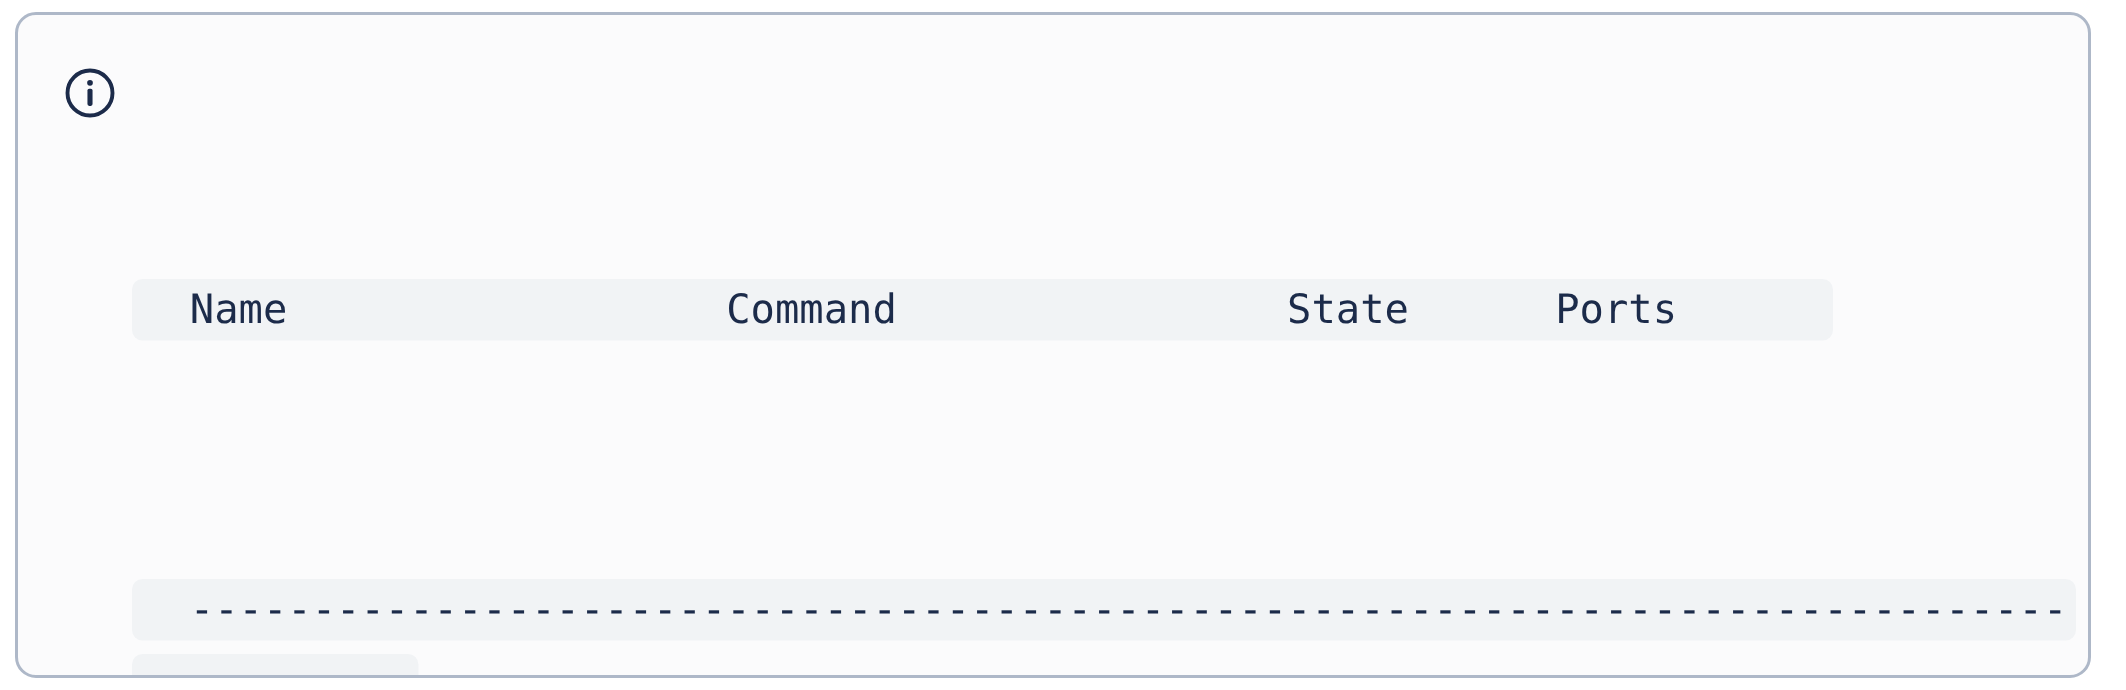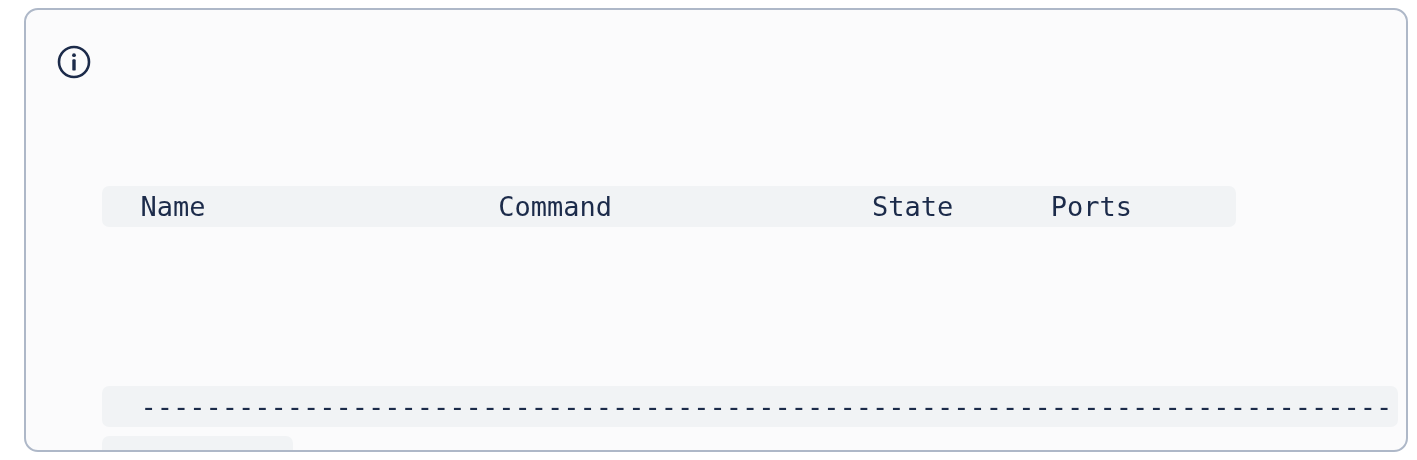--- a/index.html
+++ b/index.html
@@ -15,21 +15,21 @@
   #root {
     position: relative;
     width: 1417px;
     height: 460px;
     background: #ffffff;
   }
 
   
   .card {
     position: absolute;
-    left: 24px;
+    left: 10px;
     top: 8px;
     width: 1384px;
     height: 444px;
     background: #fbfbfc;
     border: 2px solid #aeb8c8;
     border-radius: 14px;
     overflow: hidden;
   }
 
   

